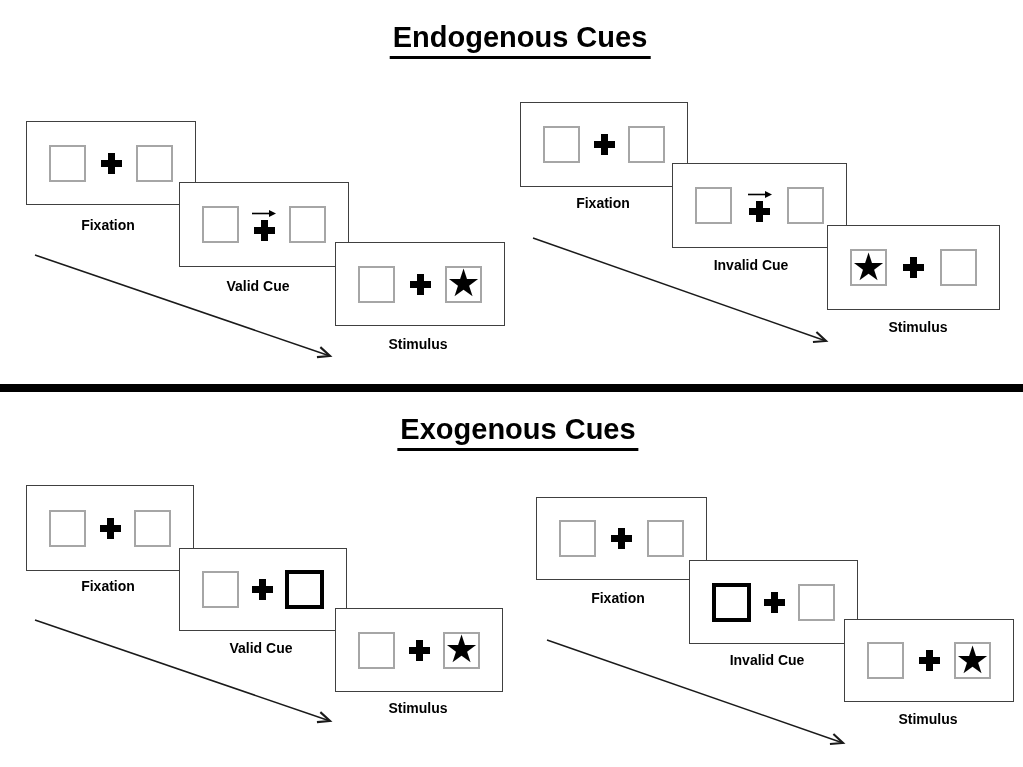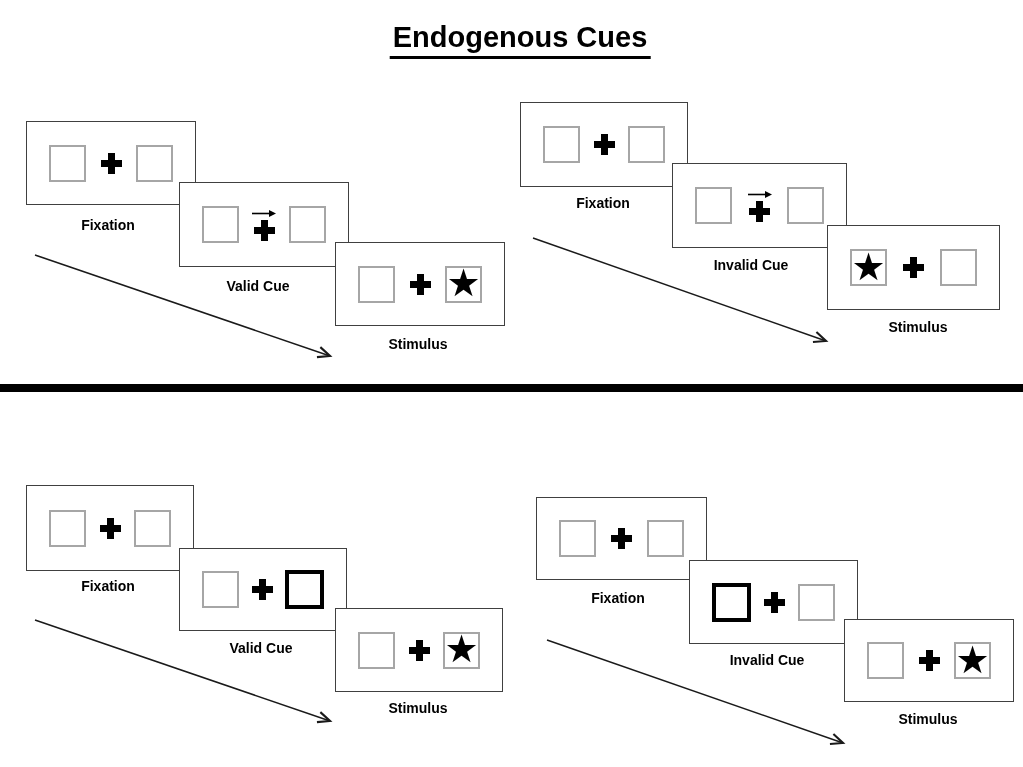--- a/index.html
+++ b/index.html
@@ -114,20 +114,21 @@
     <div class="sq">
       <span class="star-glyph">★</span>
     </div>
     <div class="plus"></div>
     <div class="sq"></div>
   </div>
   <div class="step-label" style="left:918px;top:320px">Stimulus</div>
 
   <div class="divider" style="top:384px"></div>
 
+  <div class="title" style="left:518px;top:414px">Exogenous Cues</div>
 
   <svg class="seq-arrow" style="left:30px;top:615px" width="312" height="116">
     <defs>
         <marker id="ah3" markerWidth="12" markerHeight="12" refX="9" refY="4.5" orient="auto">
       <path d="M1,1 L9,4.5 L1,8" fill="none" stroke="#1a1a1a" stroke-width="1.4"></path>
         </marker>
       </defs>
     <line x1="5" y1="5" x2="300" y2="106" stroke="#1a1a1a" stroke-width="1.5" marker-end="url(#ah3)"></line>
   </svg>
 

